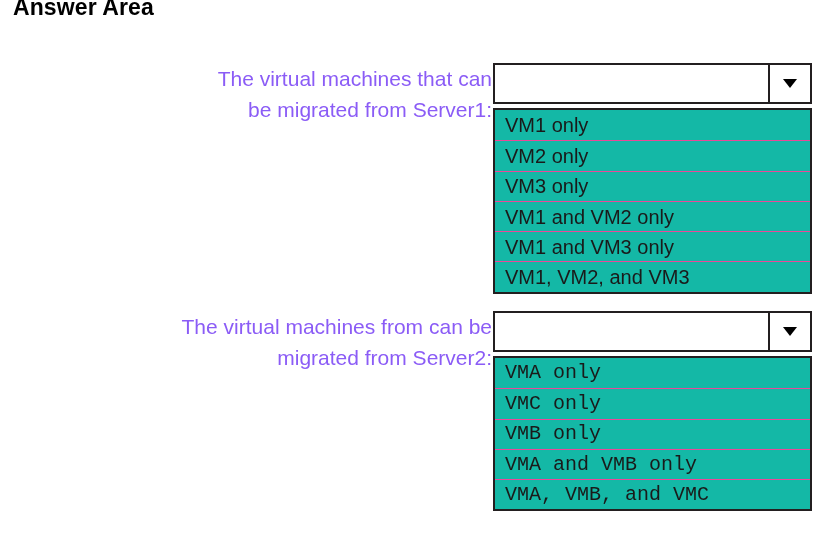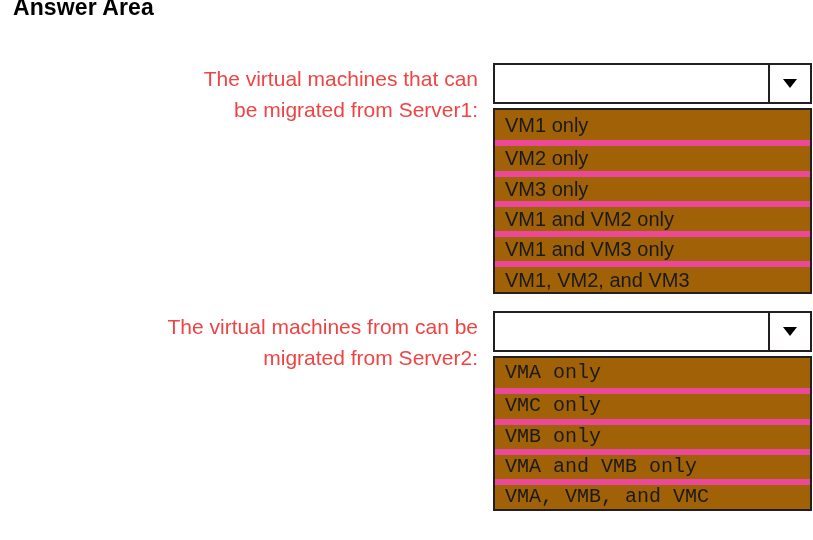--- a/index.html
+++ b/index.html
@@ -32,27 +32,27 @@
   .question-row {
     position: absolute;
     left: 0;
     width: 813px;
   }
   #question-1 { top: 63px; }
   #question-2 { top: 311px; }
 
   .question-label {
     position: absolute;
-    left: 40px;
+    left: 54px;
     top: 0;
     width: 438px;
     text-align: right;
     font-size: 21px;
     line-height: 31px;
-    color: #ef4444;
+    color: #8b5cf6;
   }
 
   
   .combo-wrap {
     position: absolute;
     left: 493px;
     top: 0;
     width: 319px;
   }
   .combo-box {
@@ -80,31 +80,31 @@
     align-items: center;
     justify-content: center;
     background: #ffffff;
   }
   .combo-arrow-btn svg { display: block; }
 
   
   .combo-list {
     margin-top: 4px;
     border: 2px solid #231f20;
-    background: #a16207;
+    background: #14b8a6;
   }
   .combo-option {
     height: 30px;
     display: flex;
     align-items: center;
     padding: 0 10px;
     font-size: 20px;
     line-height: 1;
     color: #1a1a1a;
-    border-top: 6px solid #ec4899;
+    border-top: 1px solid #ec4899;
     white-space: nowrap;
   }
   .combo-option:first-child {
     border-top: none;
   }
   #question-1 .combo-list .combo-option { height: 30.3px; }
   #question-2 .combo-list .combo-option { height: 30.3px; font-family: Liberation Mono, monospace; }
 </style>
 </head>
 <body>

